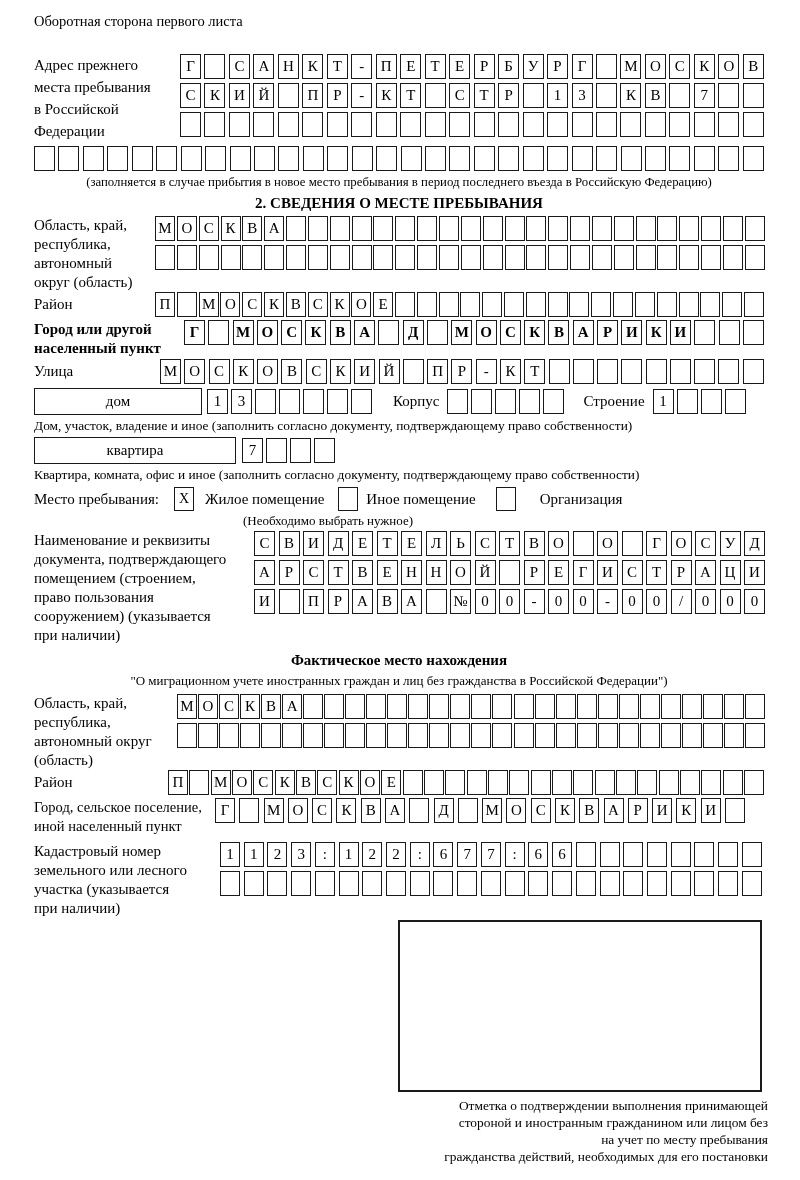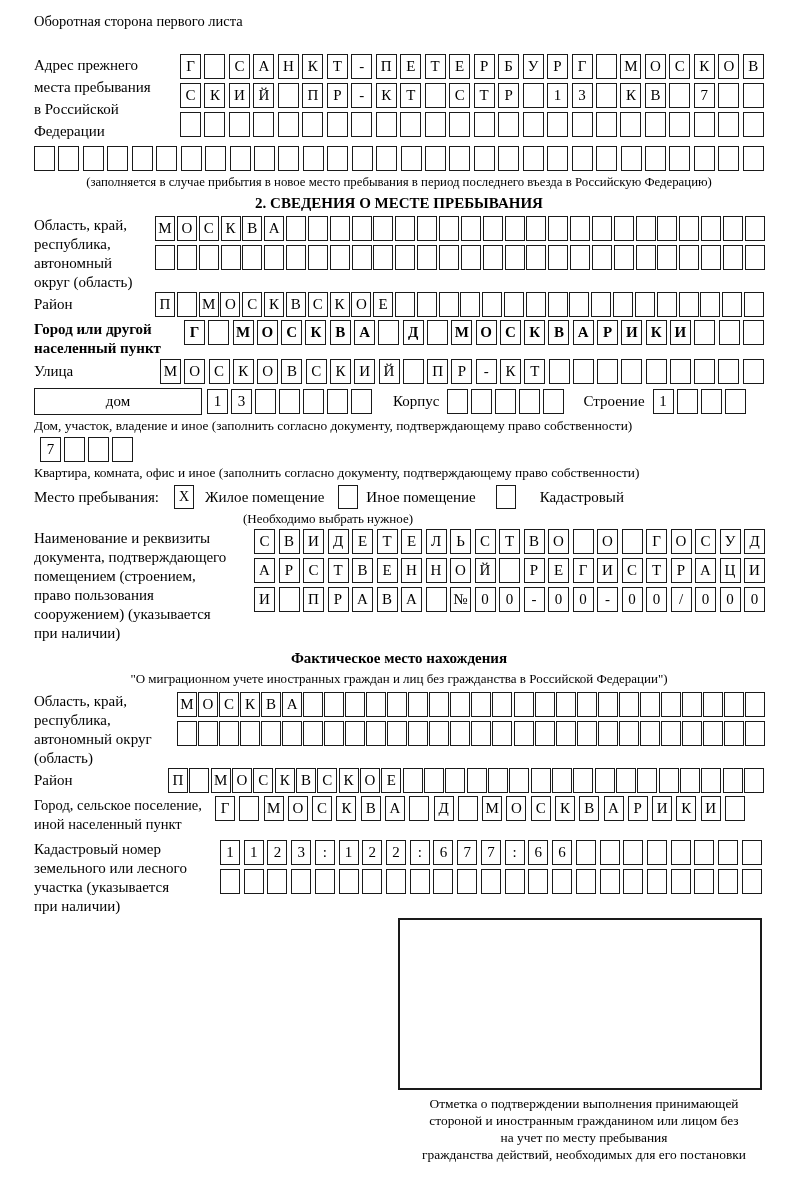--- a/index.html
+++ b/index.html
@@ -19,21 +19,21 @@
   .gapcells .cell{margin-right:3px;}
   .note{font-size:12.8px;text-align:center;line-height:15px;}
   .title{font-weight:bold;font-size:15px;text-align:center;line-height:18px;}
   .bigbox{border:1.5px solid #1a1a1a;height:27px;box-sizing:border-box;display:flex;
           align-items:center;justify-content:center;font-size:15px;flex:0 0 auto;}
   .inline-row{display:flex;align-items:center;}
   .chk{width:20px;height:24px;border:1.5px solid #1a1a1a;box-sizing:border-box;display:flex;
        align-items:center;justify-content:center;font-size:14px;flex:0 0 auto;}
   .stay{display:flex;align-items:center;font-size:15px;}
   .stamp{width:364px;height:172px;border:2px solid #1a1a1a;box-sizing:border-box;margin-left:364px;}
-  .stampcap{width:368px;margin-left:366px;text-align:center;font-size:13.4px;line-height:17px;}
+  .stampcap{width:368px;margin-left:366px;text-align:right;font-size:13.4px;line-height:17px;}
   .notelines .line{text-align:center;font-size:13px;line-height:15px;white-space:nowrap;}
 </style>
 </head>
 <body>
 
 <div class="page">
 
   <div class="hdr">Оборотная сторона первого листа</div>
 
   <div class="frow" style="margin-top:24px;">
@@ -352,37 +352,38 @@
     <div class="gapcells" style="margin-left:8px;">
         <span class="cell">1</span>
         <span class="cell"></span>
         <span class="cell"></span>
         <span class="cell"></span>
       </div>
   </div>
   <div class="note" style="text-align:left;font-size:13.4px;margin-top:3px;">Дом, участок, владение и иное (заполнить согласно документу, подтверждающему право собственности)</div>
 
   <div class="inline-row" style="margin-top:4px;">
+    <div class="bigbox" style="width:202px;">квартира</div>
     <div class="gapcells" style="margin-left:6px;">
         <span class="cell">7</span>
         <span class="cell"></span>
         <span class="cell"></span>
         <span class="cell"></span>
       </div>
   </div>
   <div class="note" style="text-align:left;font-size:13.4px;margin-top:3px;">Квартира, комната, офис и иное (заполнить согласно документу, подтверждающему право собственности)</div>
 
   <div class="stay" style="margin-top:5px;">
     <span style="width:132px;">Место пребывания:</span>
     <span class="chk" style="margin-left:8px;">X</span>
     <span style="margin-left:11px;">Жилое помещение</span>
     <span class="chk" style="margin-left:14px;"></span>
     <span style="margin-left:8px;">Иное помещение</span>
     <span class="chk" style="margin-left:20px;"></span>
-    <span style="margin-left:24px;">Кадастровый</span>
+    <span style="margin-left:24px;">Организация</span>
   </div>
   <div style="font-size:13px;margin-left:209px;margin-top:2px;line-height:15px;">(Необходимо выбрать нужное)</div>
 
   <div class="frow" style="margin-top:3px;">
     <div class="flabel" style="width:220px;">
         <div class="line">Наименование и реквизиты</div>
         <div class="line">документа, подтверждающего</div>
         <div class="line">помещением (строением,</div>
         <div class="line">право пользования</div>
         <div class="line">сооружением) (указывается</div>

